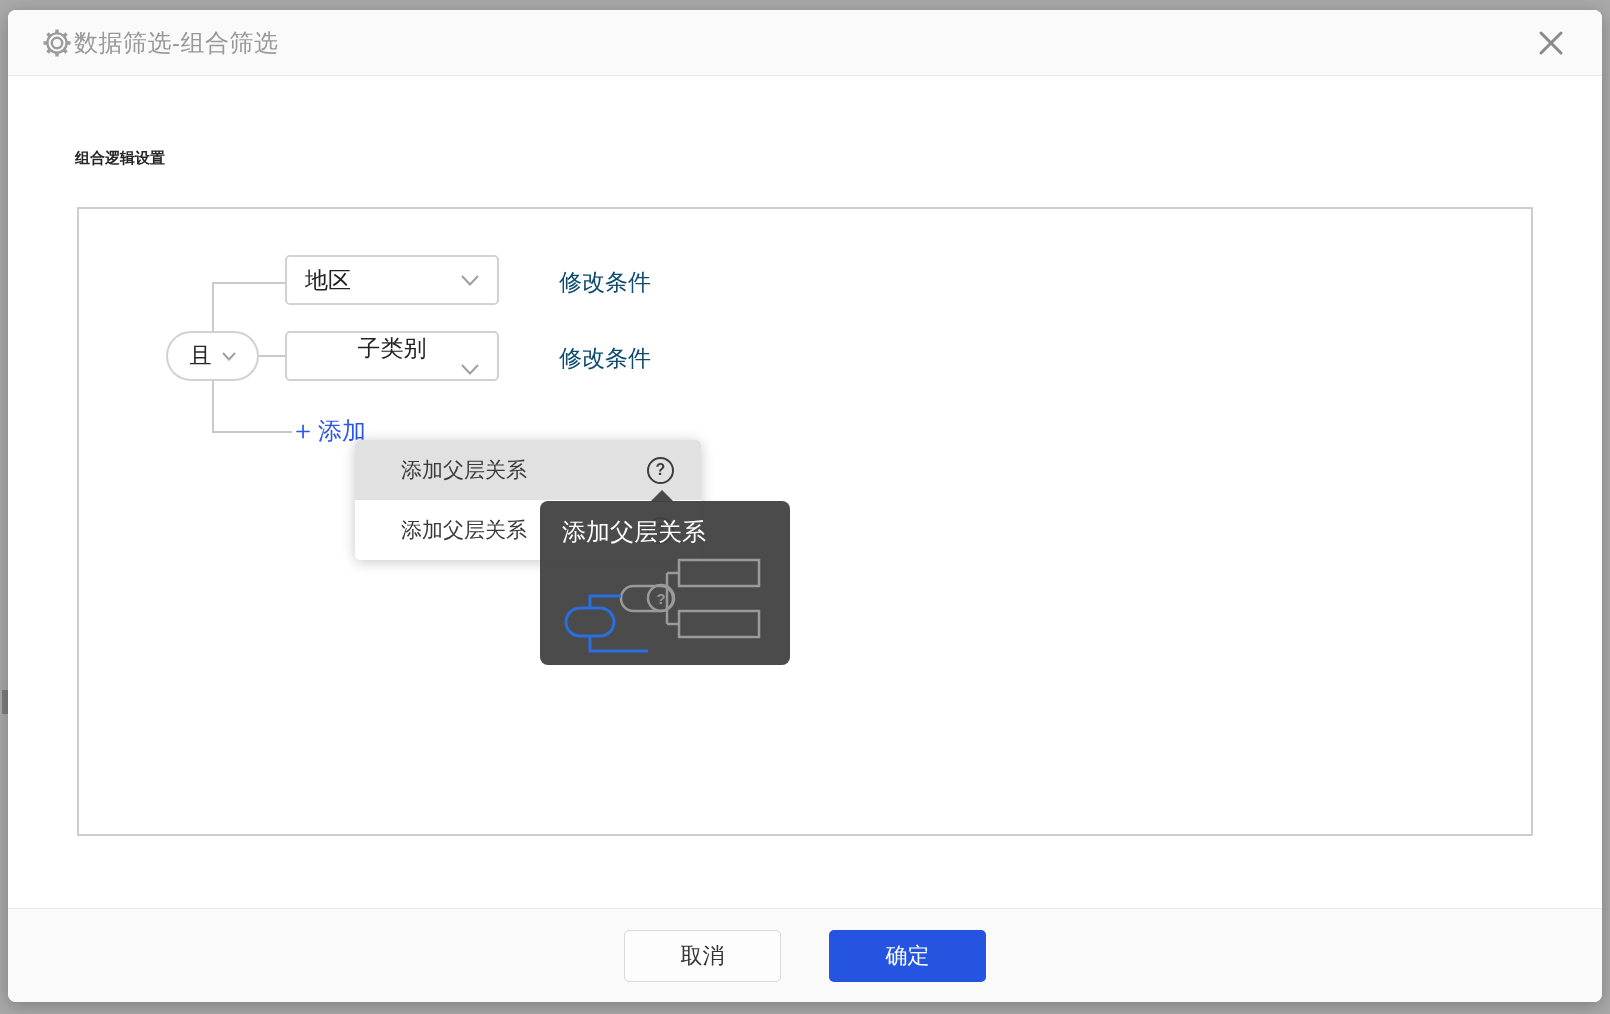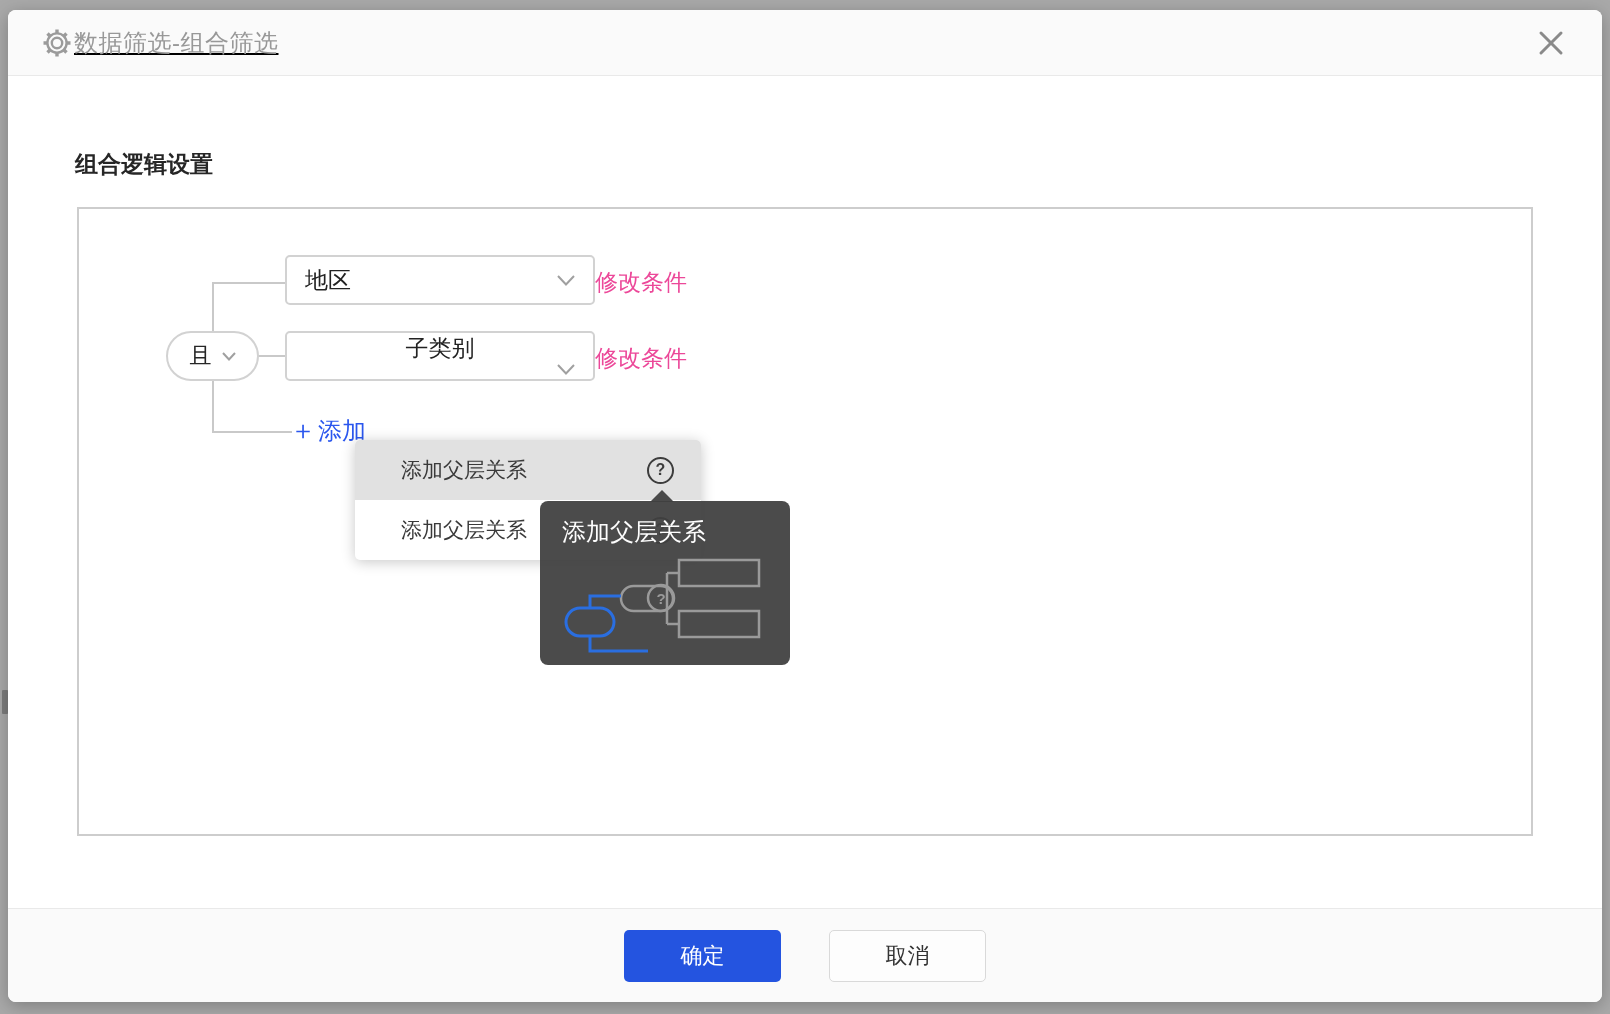--- a/index.html
+++ b/index.html
@@ -15,33 +15,33 @@
   }
   .dialog {
     position:absolute; left:8px; top:10px; width:1594px; height:992px;
     background:#ffffff; border-radius:8px; overflow:hidden;
     box-shadow:0 4px 18px rgba(0,0,0,0.25);
   }
   
   .titlebar {
     position:absolute; left:0; top:0; right:0; height:66px;
     background:#fafafa; border-bottom:1px solid #e9e9e9;
-    display:flex; align-items:center; padding:0 34px;text-decoration:underline;
+    display:flex; align-items:center; padding:0 34px;
   }
   .titlebar .gear { width:30px; height:30px; margin-right:2px; flex:0 0 auto; }
   .title-text { font-size:24px; color:#989898; letter-spacing:0.5px; }
   .close-btn {
     margin-left:auto; width:34px; height:34px; display:flex;
     align-items:center; justify-content:center; cursor:pointer;
   }
   
   .content { position:absolute; left:0; top:67px; right:0; bottom:94px; background:#fff; }
   .section-heading {
     position:absolute; left:67px; top:72px;
-    font-size:23px; font-weight:bold; color:#262626;
+    font-size:15px; font-weight:bold; color:#262626;
   }
   .logic-box {
     position:absolute; left:69px; top:130px; width:1456px; height:629px;
     border:2px solid #cdcdcd; background:#fff;
   }
   
   .line { position:absolute; background:#c9c9c9; }
   .trunk   { left:133px; top:73px;  width:2px;  height:150px; }
   .stub-r1 { left:133px; top:73px;  width:73px; height:2px; }
   .stub-r2 { left:179px; top:146px; width:28px; height:2px; }
@@ -49,31 +49,31 @@
   
   .op-pill {
     position:absolute; left:87px; top:122px; width:93px; height:50px;
     background:#fff; border:2px solid #d2d2d2; border-radius:26px;
     display:flex; align-items:center; justify-content:center; gap:10px;
     z-index:2; cursor:pointer;
   }
   .op-pill .op-text { font-size:22px; color:#262626; }
   
   .dd {
-    position:absolute; left:206px; width:310px; height:50px;
+    position:absolute; left:206px; width:214px; height:50px;
     border:2px solid #d2d2d2; border-radius:5px; background:#fff;
     display:flex; align-items:center; padding:0 18px;
     z-index:2; cursor:pointer;
   }
   .dd-1 { top:46px; }
   .dd-2 { top:122px;flex-direction:column; }
   .dd .dd-text { font-size:23px; color:#222; }
   .dd .chev { margin-left:auto; }
   .mod-link {
-    position:absolute; left:516px; font-size:23px; color:#ec4899; cursor:pointer;
+    position:absolute; left:480px; font-size:23px; color:#0c4a6e; cursor:pointer;
   }
   .mod-1 { top:58px; }
   .mod-2 { top:134px; }
   .add-link {
     position:absolute; left:211px; top:204px; font-size:24px; color:#2b57ee;
     cursor:pointer; display:flex; align-items:center; z-index:1;
   }
   .add-link .plus { font-size:26px; margin-right:2px; }
   
   .menu {
@@ -224,17 +224,17 @@
             <polyline points="46,55 46,43 77,43"></polyline>
             <polyline points="46,83 46,98 104,98"></polyline>
             <rect x="22" y="55" width="48" height="28" rx="14"></rect>
           </g>
         </svg>
       </div>
     </div>
   </div>
 
   <div class="footer">
+    <button class="btn btn-default">取消</button>
     <button class="btn btn-primary">确定</button>
-    <button class="btn btn-default">取消</button>
   </div>
 
 </div>
 
 </body></html>

